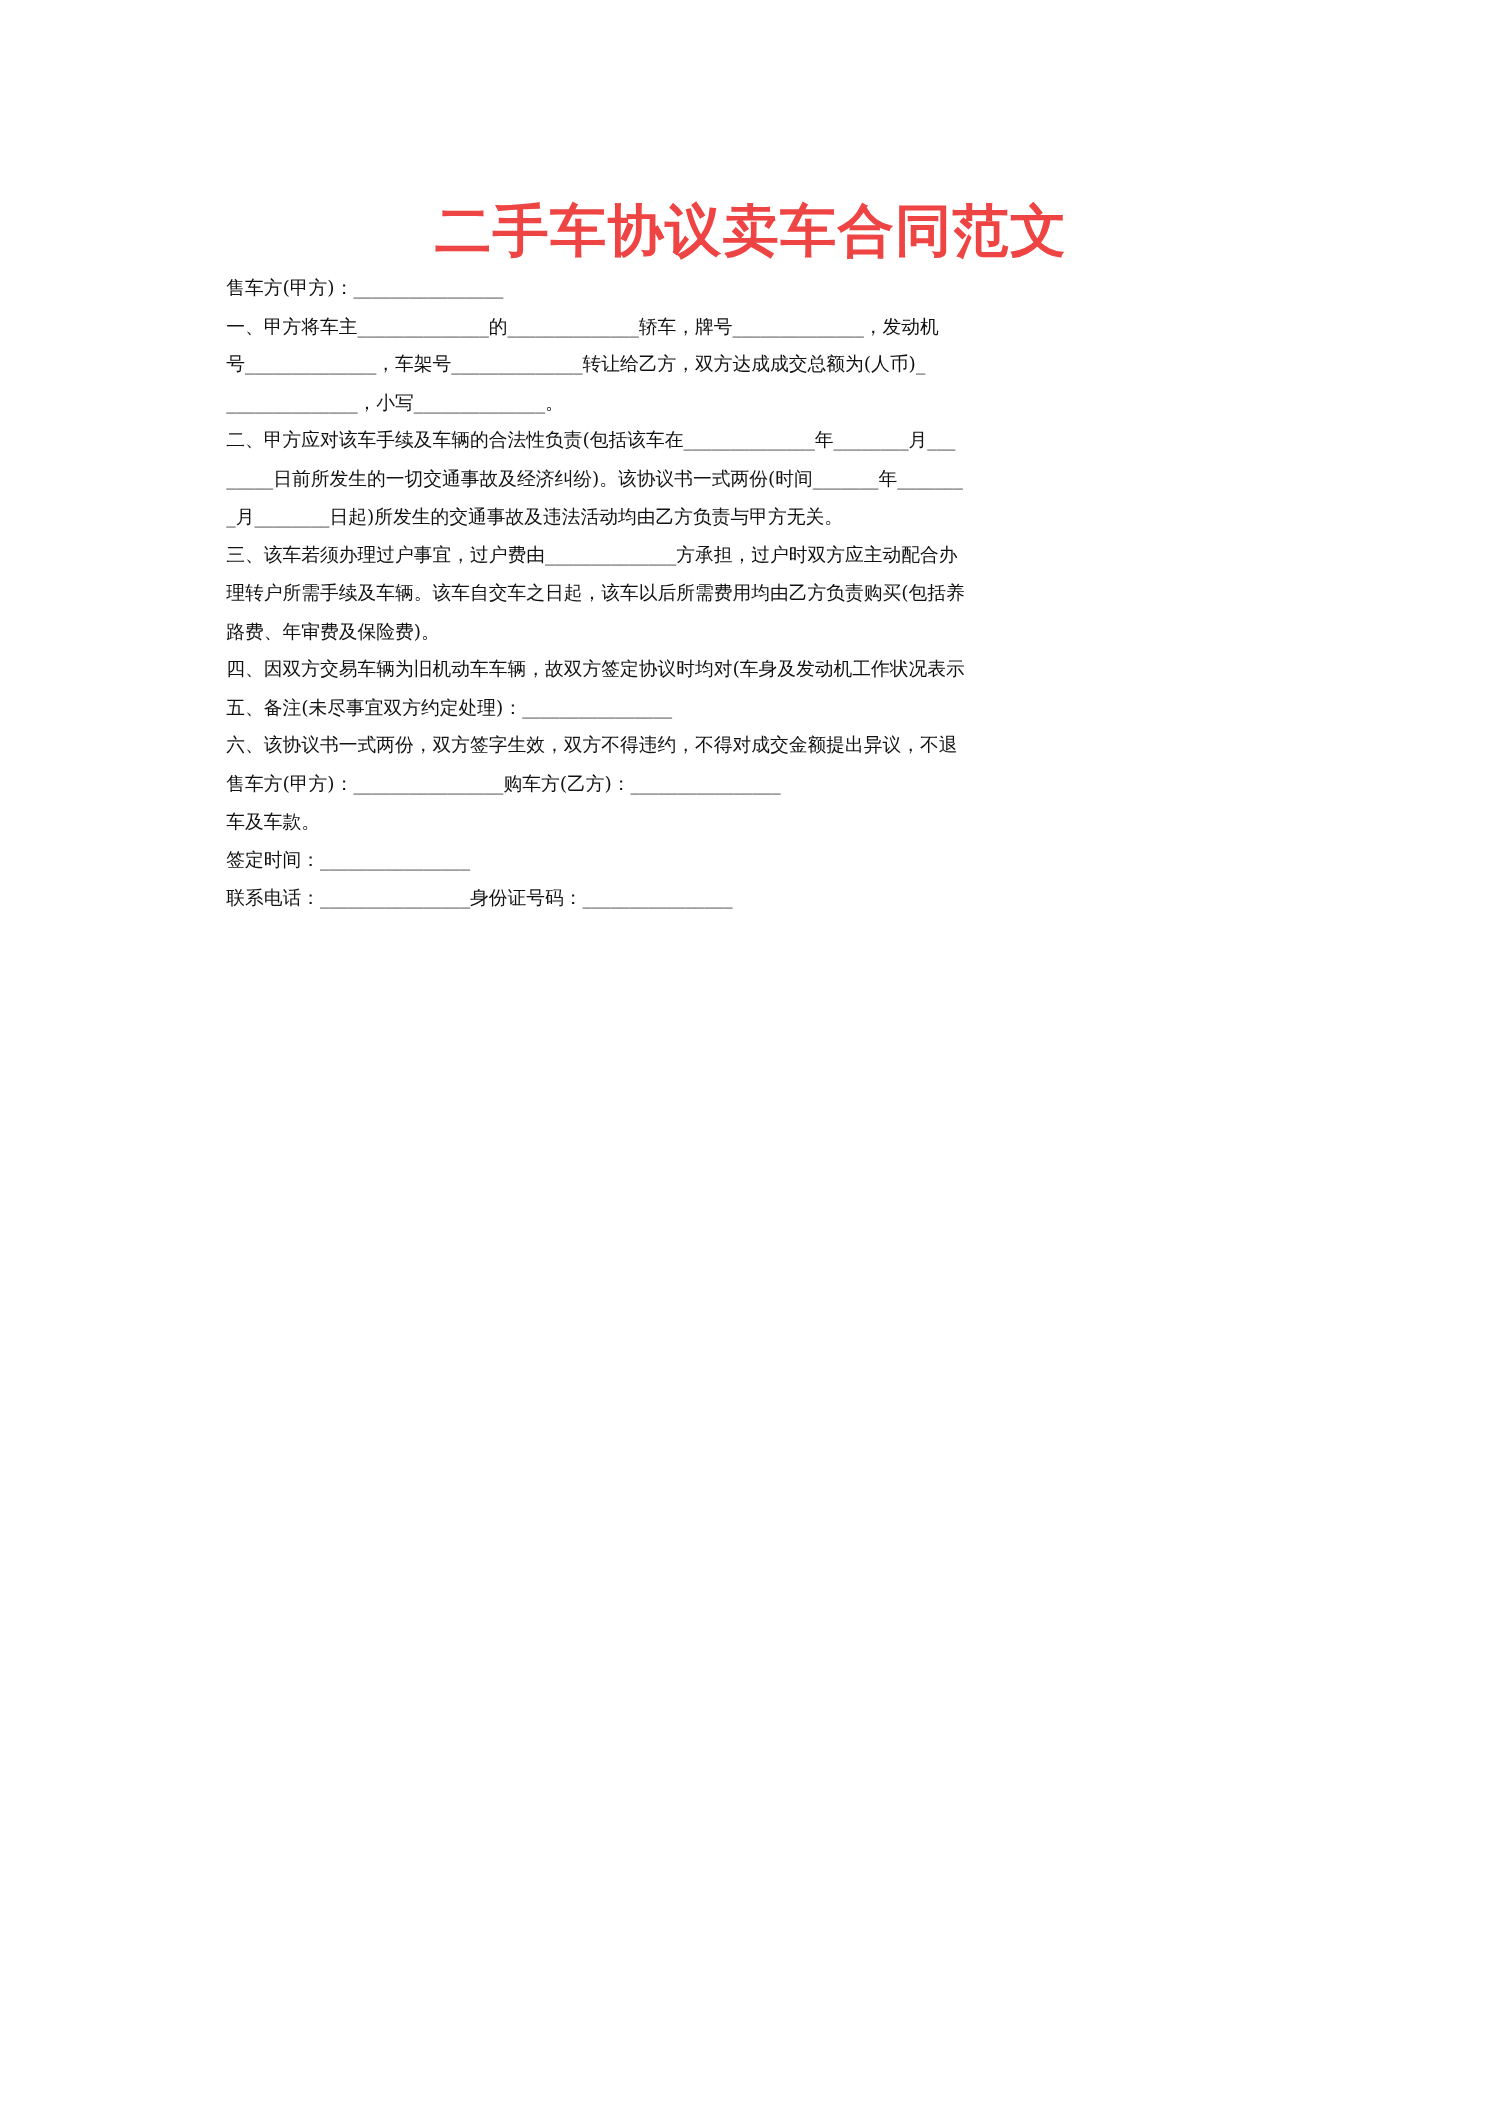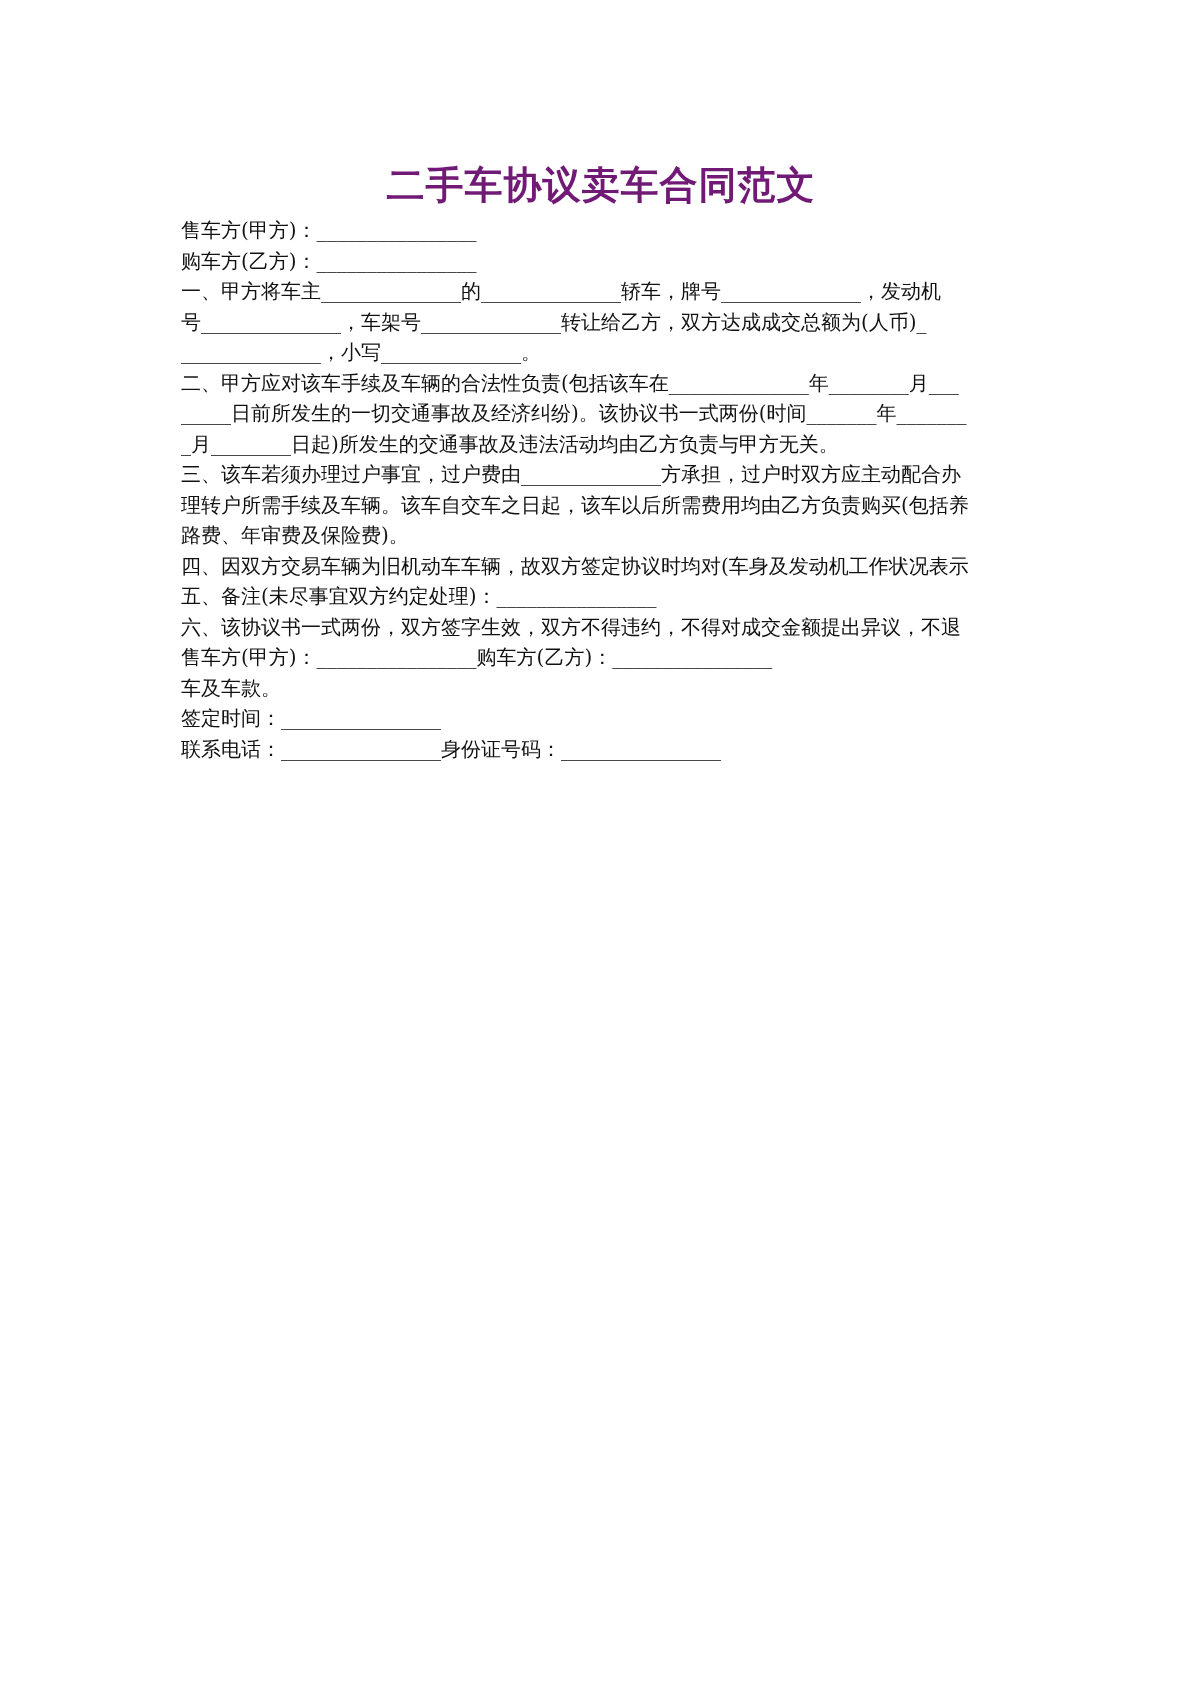--- a/index.html
+++ b/index.html
@@ -18,44 +18,43 @@
     .page {
       position: absolute;
       left: 181px;
       top: 155px;
       width: 840px;
     }
     .title {
       text-align: center;
       font-family: "DejaVu Sans", "Liberation Sans", sans-serif;
       font-weight: bold;
-      font-size: 38px;
+      font-size: 45px;
       line-height: 60px;
       letter-spacing: 1px;
       margin: 0 0 0 0;
-      color: #701a75;
+      color: #ef4444;
     }
     .body-text {
-      font-size: 20px;
+      font-size: 15px;
       line-height: 30.5px;
       margin: 0;
     }
     .line {
       white-space: pre;
       display: block;
     }
   </style>
 </head>
 <body>
 
 <div class="page">
   <h1 class="title">二手车协议卖车合同范文</h1>
   <div class="body-text">
     <span class="line">售车方(甲方)：________________</span>
-    <span class="line">购车方(乙方)：________________</span>
     <span class="line">一、甲方将车主______________的______________轿车，牌号______________，发动机</span>
     <span class="line">号______________，车架号______________转让给乙方，双方达成成交总额为(人币)_</span>
     <span class="line">______________，小写______________。</span>
     <span class="line">二、甲方应对该车手续及车辆的合法性负责(包括该车在______________年________月___</span>
     <span class="line">_____日前所发生的一切交通事故及经济纠纷)。该协议书一式两份(时间_______年_______</span>
     <span class="line">_月________日起)所发生的交通事故及违法活动均由乙方负责与甲方无关。</span>
     <span class="line">三、该车若须办理过户事宜，过户费由______________方承担，过户时双方应主动配合办</span>
     <span class="line">理转户所需手续及车辆。该车自交车之日起，该车以后所需费用均由乙方负责购买(包括养</span>
     <span class="line">路费、年审费及保险费)。</span>
     <span class="line">四、因双方交易车辆为旧机动车车辆，故双方签定协议时均对(车身及发动机工作状况表示</span>

